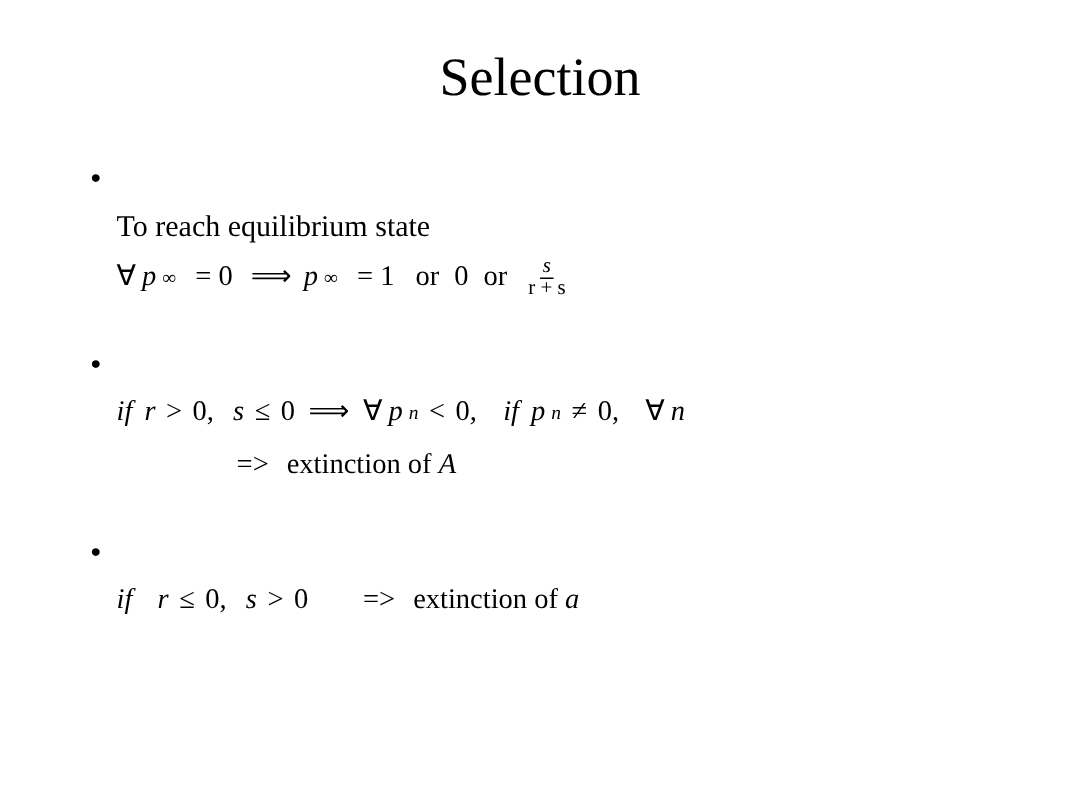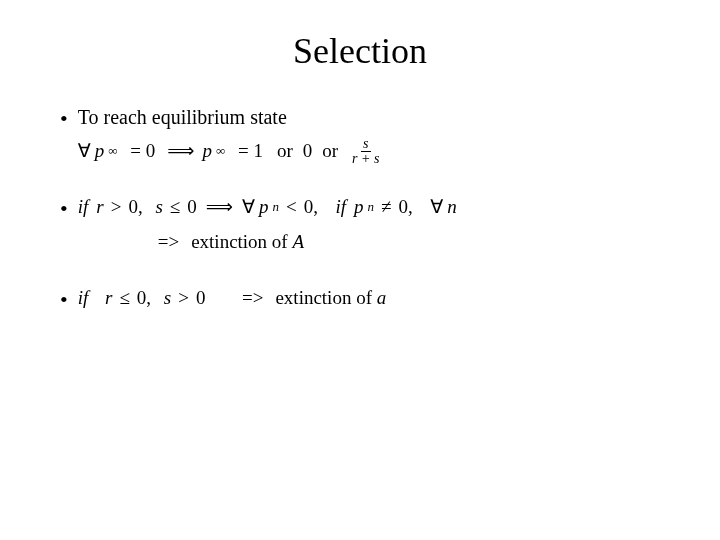--- a/index.html
+++ b/index.html
@@ -42,20 +42,21 @@
     .bullet-dot {
       font-size: 22px;
       line-height: 1.4;
       flex-shrink: 0;
       margin-top: 2px;
     }
     .bullet-content {
       display: flex;
       flex-direction: column;
       gap: 4px;
+      margin-top: 34px;
     }
     .line {
       font-size: 20px;
       line-height: 1.5;
       font-family: 'Times New Roman', Times, serif;
     }
     .math-line {
       font-size: 19px;
       line-height: 1.6;
       display: flex;
@@ -74,21 +75,20 @@
     }
     .math-frac .num {
       font-size: 14px;
       border-bottom: 1px solid #000;
       padding: 0 2px;
       font-style: italic;
     }
     .math-frac .den {
       font-size: 14px;
       padding: 0 2px;
-      font-style: italic;
     }
     .sub { font-size: 13px; vertical-align: sub; }
     .indent-line {
       padding-left: 30px;
     }
     .arrow-line {
       padding-left: 80px;
     }
     .bullet-block {
       margin-top: 8px;

